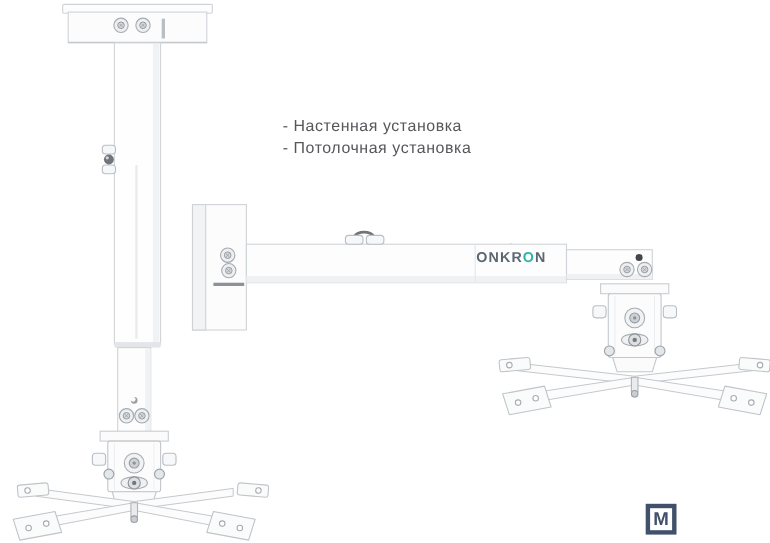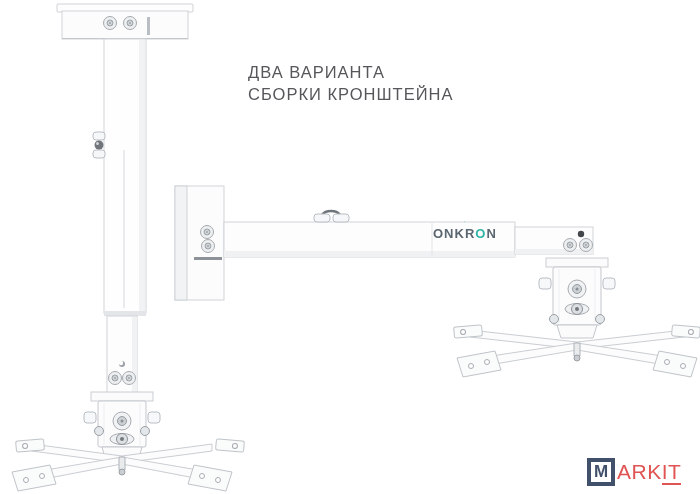--- a/index.html
+++ b/index.html
@@ -223,24 +223,23 @@
     <svg class="cube" viewBox="0 0 20 20">
       <g fill="none" stroke="#2fb5a8" stroke-width="1.9" stroke-linejoin="round">
         <path d="M10,2 L17,5.5 L10,9 L3,5.5 Z"></path>
         <path d="M3,5.5 L10,9 L10,17 L3,13.5 Z"></path>
         <path d="M17,5.5 L10,9 L10,17 L17,13.5 Z"></path>
       </g>
     </svg>
     <span class="onkron-text"><span>ONKR</span><span class="accent">O</span><span>N</span></span>
   </div>
 
-  <div class="heading">
-    <div>ДВА ВАРИАНТА</div>
-    <div>СБОРКИ КРОНШТЕЙНА</div>
+
+  <div class="bullets">
+    <div>- Настенная установка</div>
+    <div>- Потолочная установка</div>
   </div>
-
 
   <div class="watermark">
     <span class="wm-box">M</span>
-    <span class="wm-text"><span>ARK</span><span class="wm-underlined">IT</span></span>
   </div>
 
 </div>
 
 </body></html>

